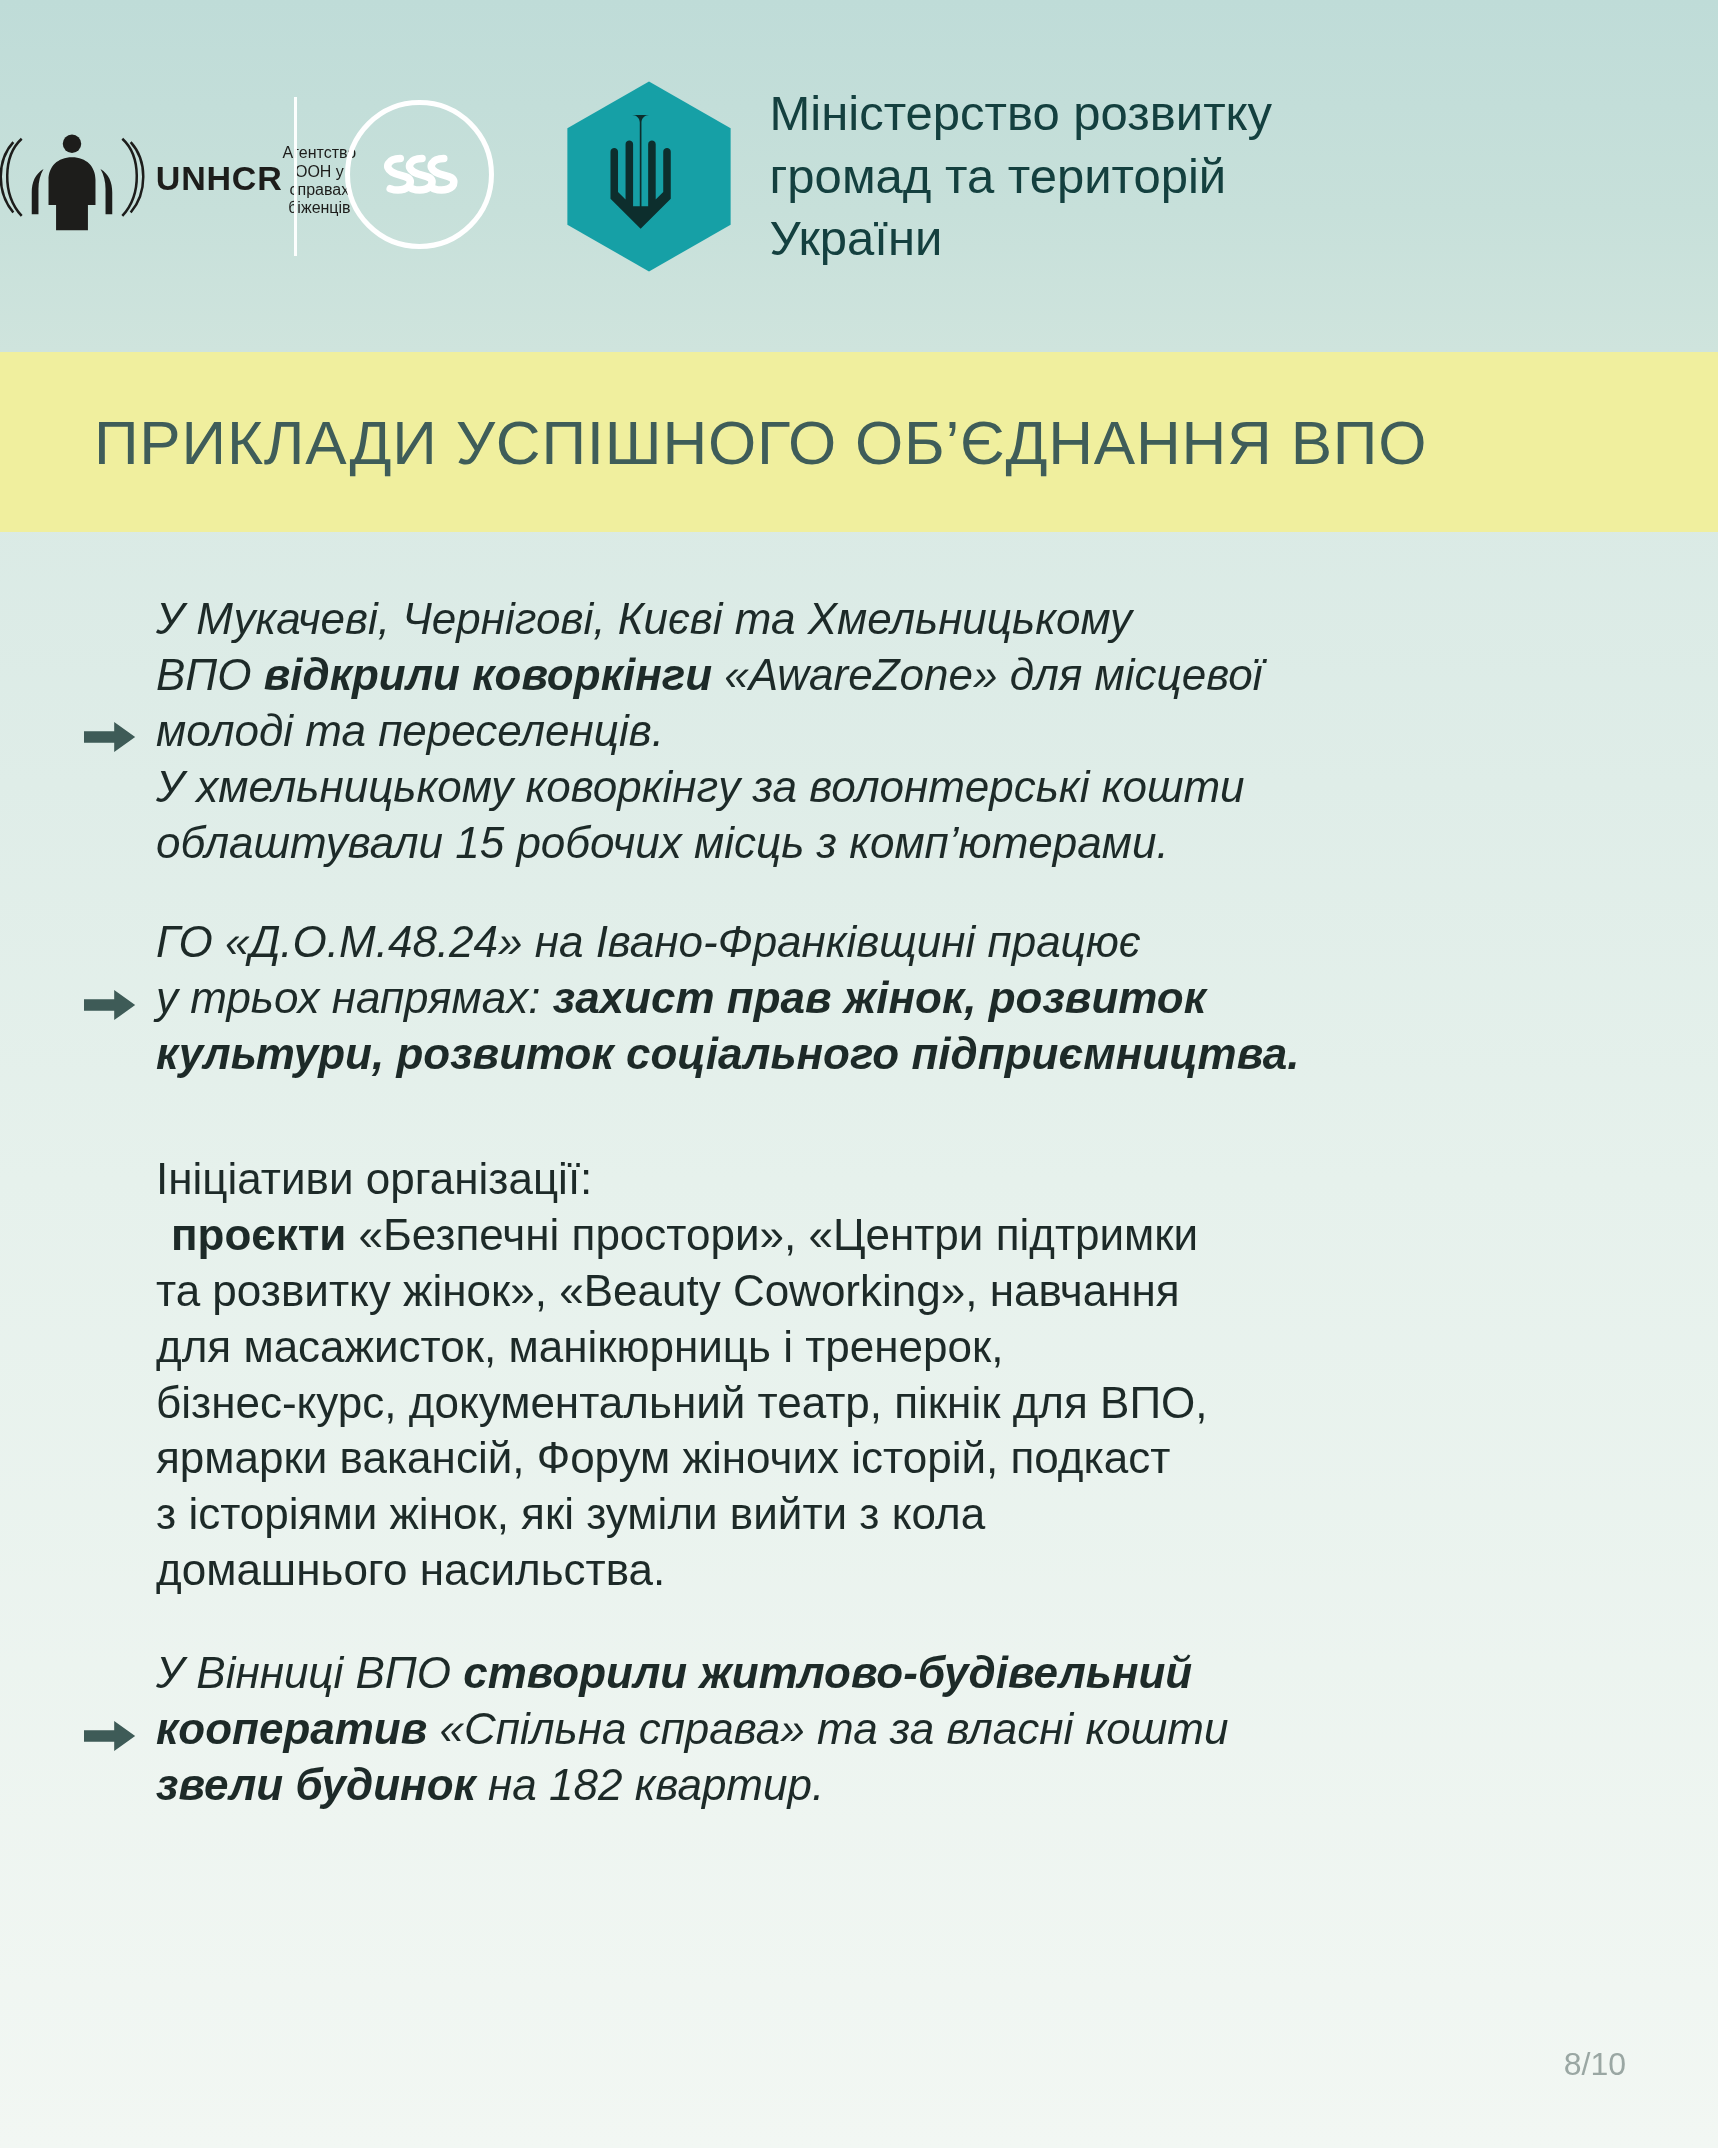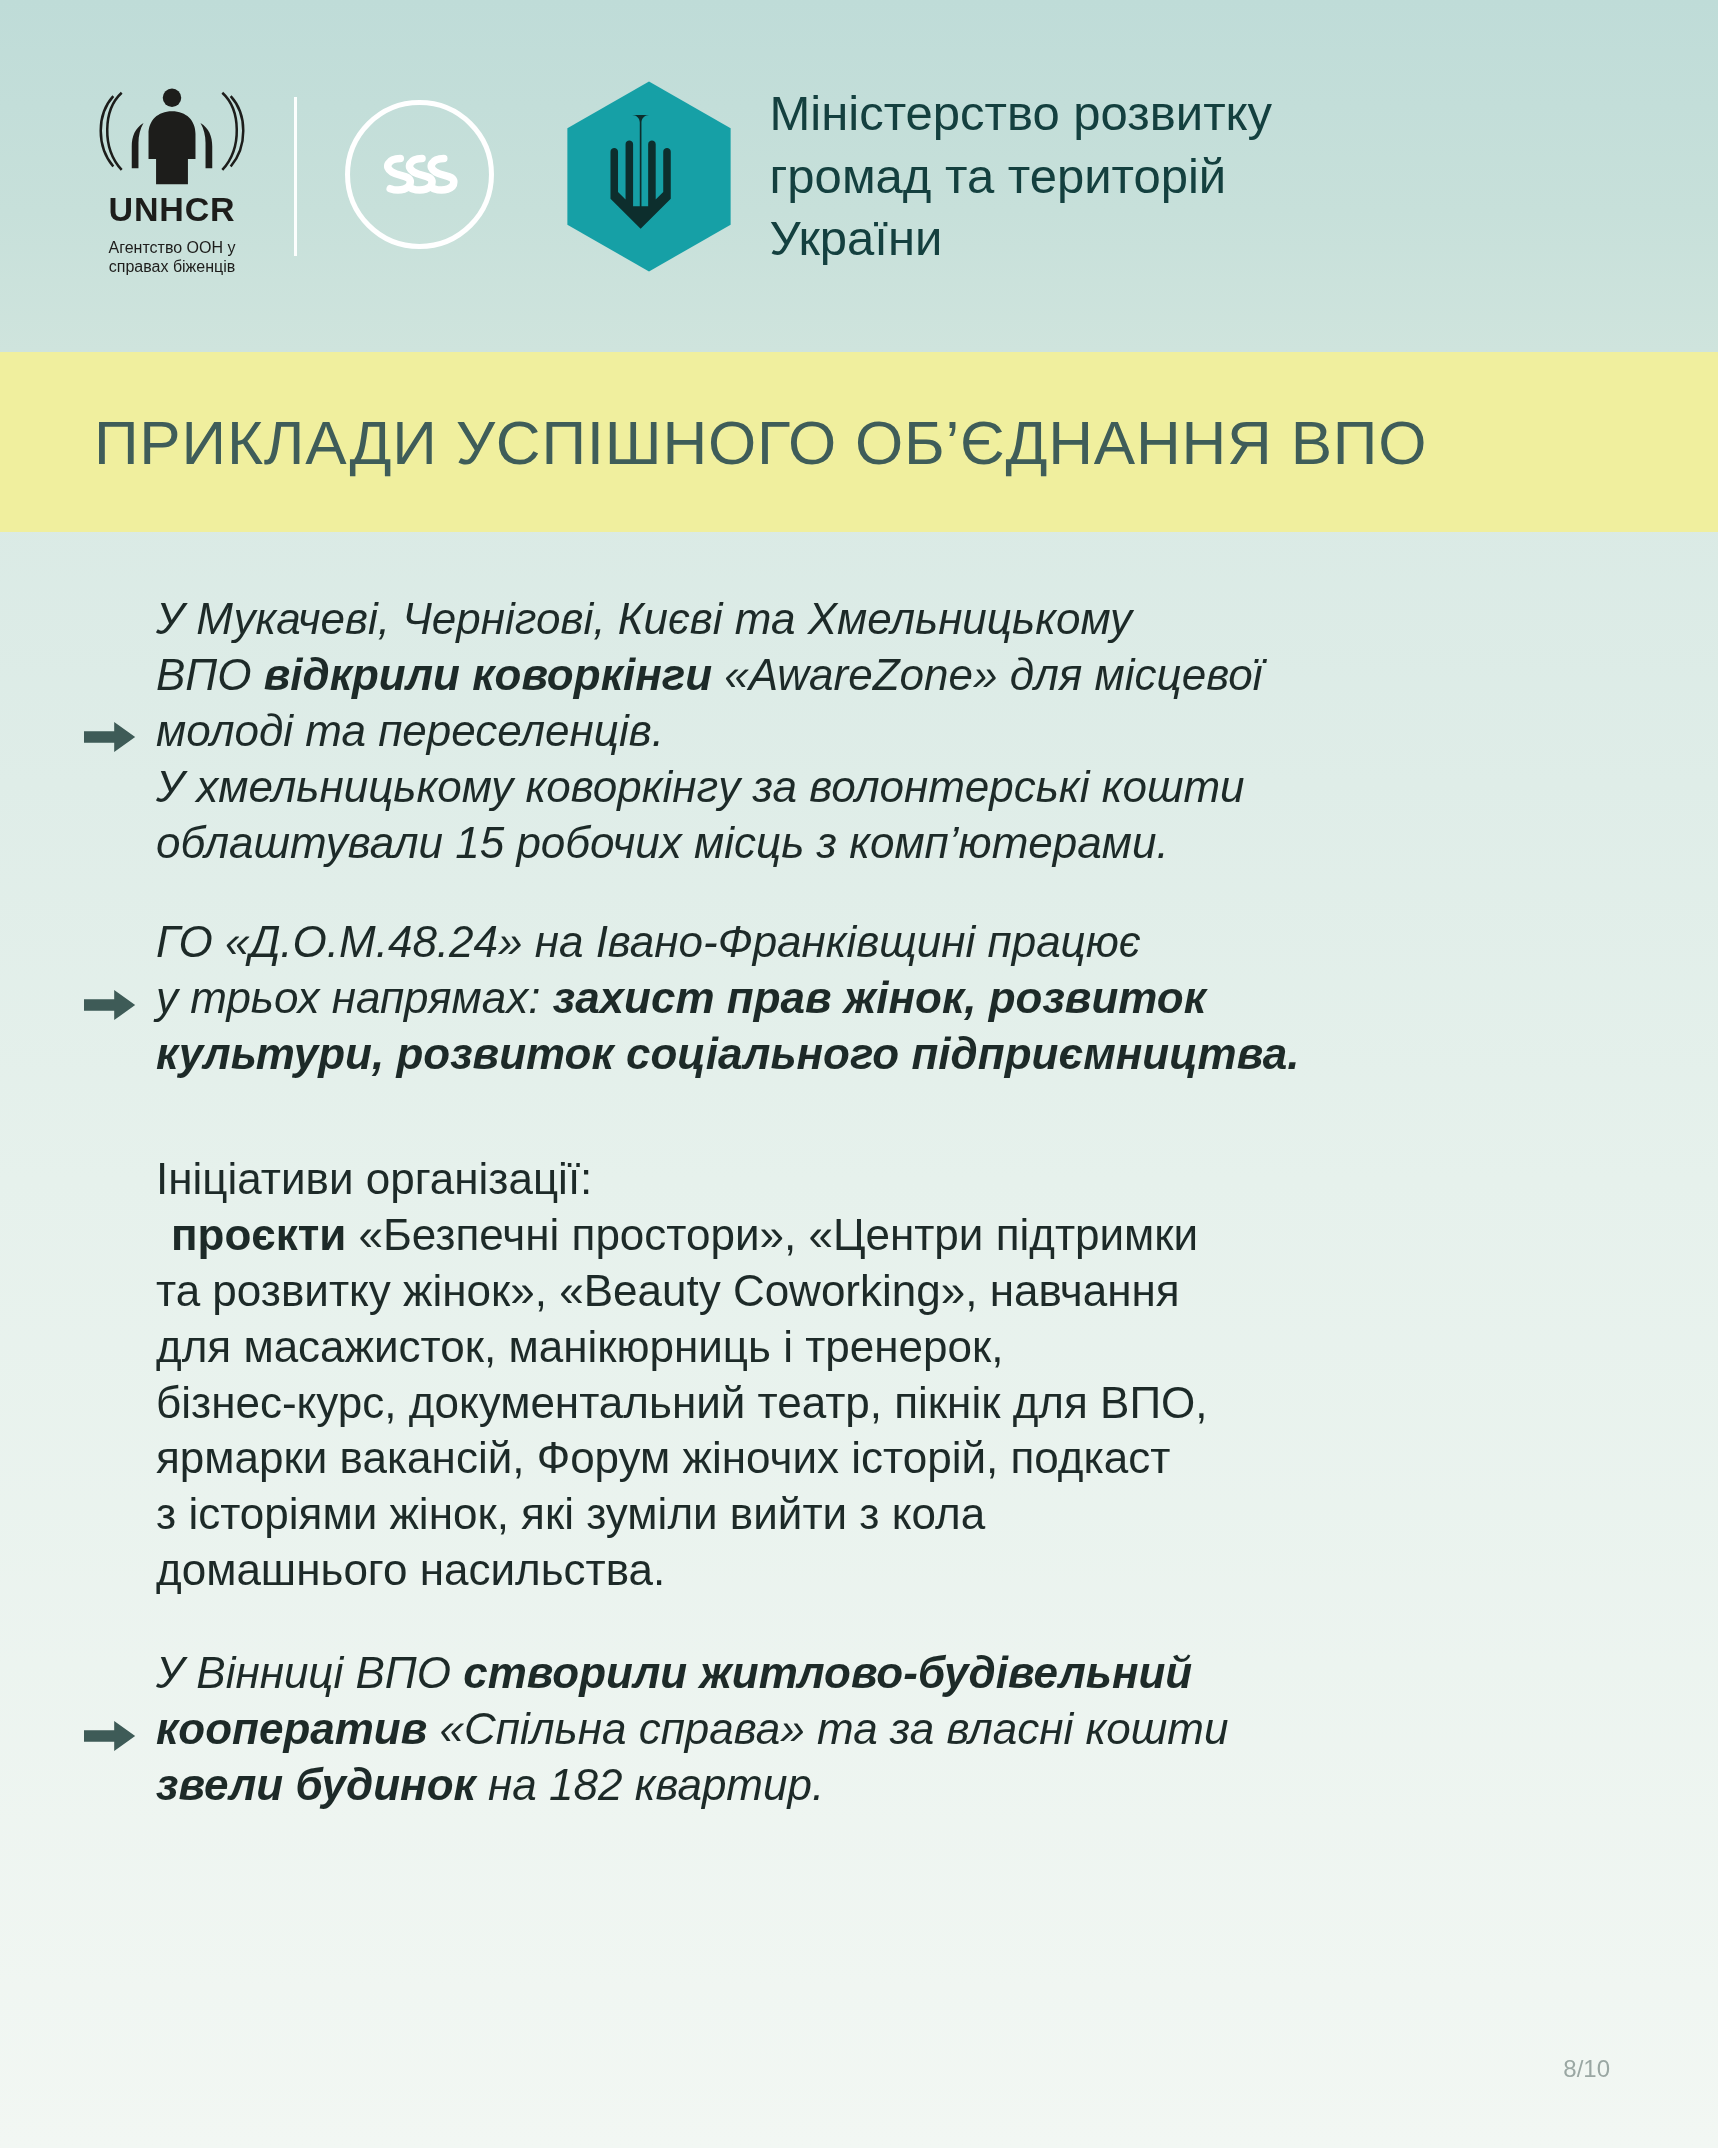--- a/index.html
+++ b/index.html
@@ -27,21 +27,20 @@
     position: relative;
     height: 352px;
     background: linear-gradient(180deg, #bfdcd8 0%, #c7e0da 60%, #cfe4dd 100%);
     display: flex;
     align-items: center;
     padding-left: 84px;
     box-sizing: border-box;
   }
   .logo-unhcr {
     display: flex;
-    flex-direction: column;
     align-items: center;
     width: 176px;
     justify-content: center;
   }
   .logo-unhcr svg { display: block; }
   .unhcr-word {
     font-family: "Liberation Sans", sans-serif;
     font-weight: 700;
     font-size: 34px;
     letter-spacing: 0.8px;
@@ -130,24 +129,24 @@
     font-size: 44px;
     line-height: 1.27;
     color: #1d2a28;
     white-space: pre-line;
   }
   .plain-block b { font-weight: 700; margin-left: 15px; }
   .gap { height: 25px; }
 
   .page-number {
     position: absolute;
-    right: 108px;
+    right: 92px;
     bottom: 65px;
     font-family: "Liberation Sans", sans-serif;
-    font-size: 24px;
+    font-size: 32px;
     color: #9aa7a3;
   }
 </style>
 </head>
 <body>
 
 <div class="page">
 
   <div class="header">
 

